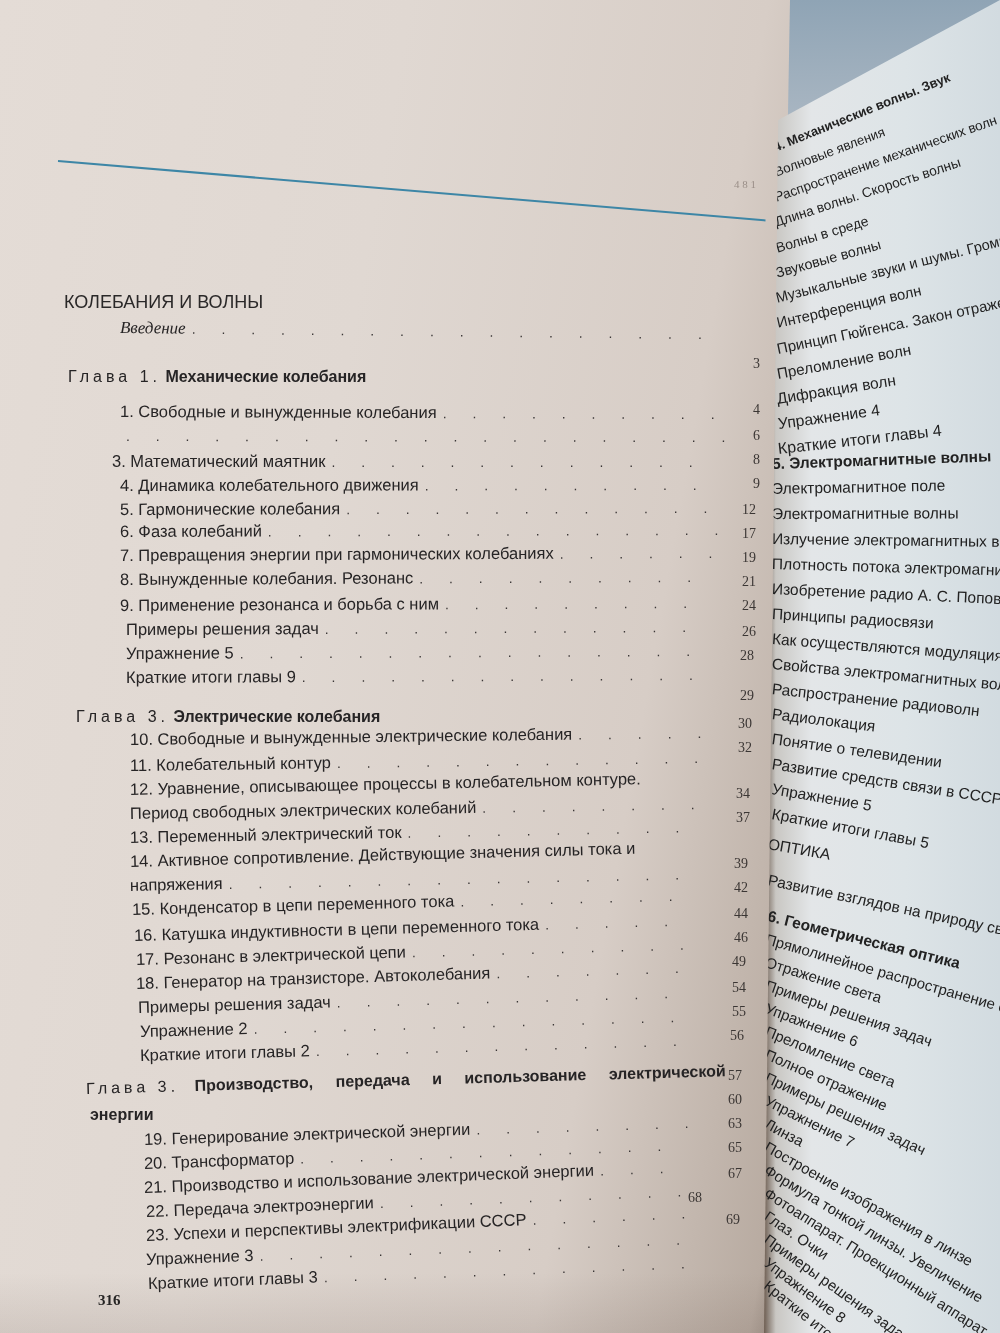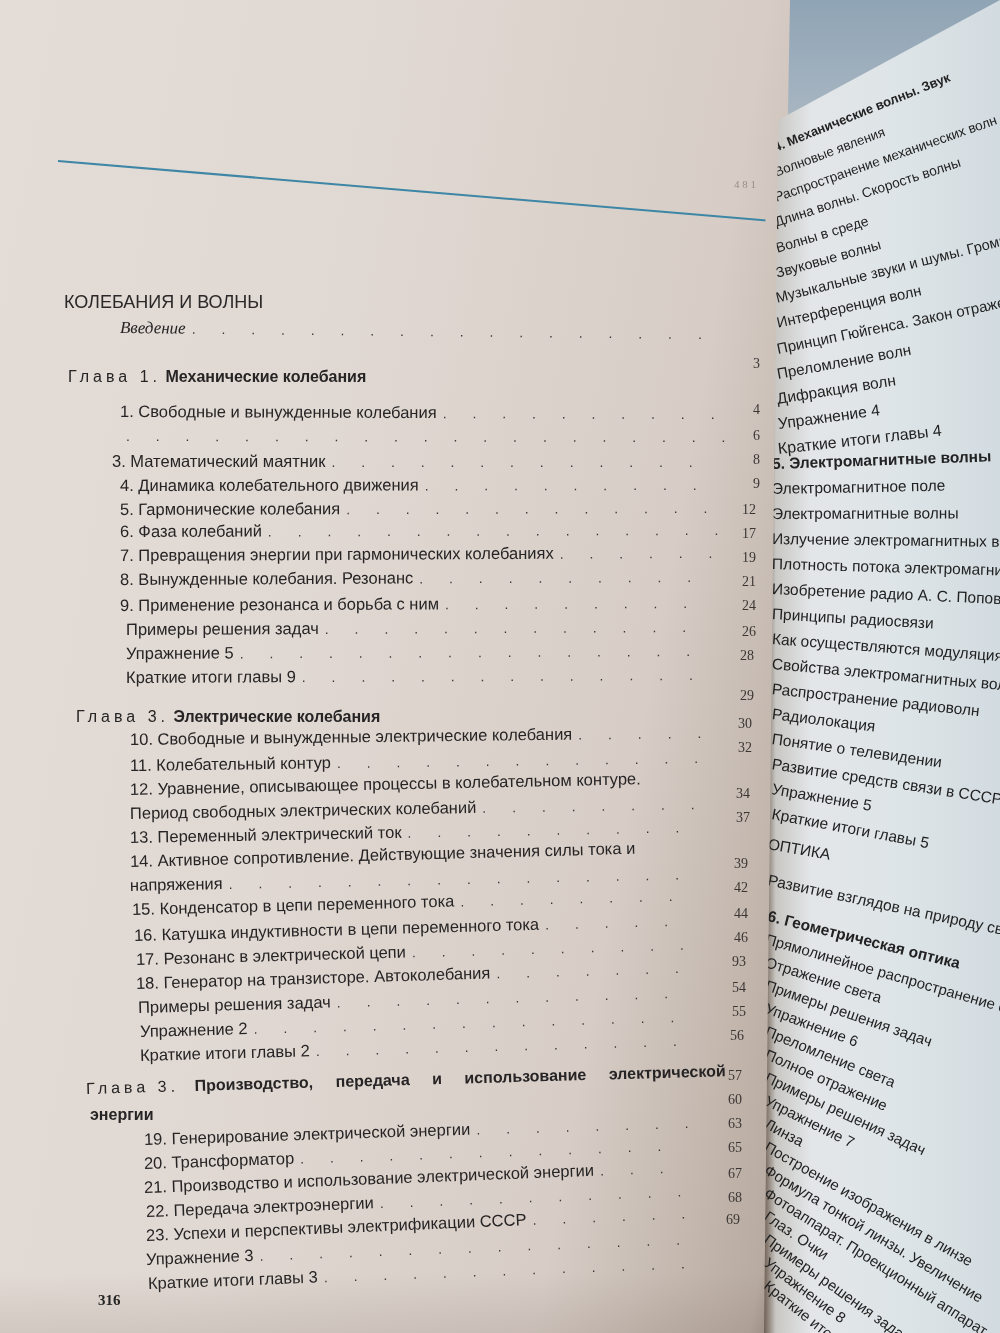--- a/index.html
+++ b/index.html
@@ -251,30 +251,30 @@
       <div class="pnum" style="left: 724px; top: 648px;">28</div>
       <div class="pnum" style="left: 724px; top: 688px;">29</div>
       <div class="pnum" style="left: 722px; top: 716px;">30</div>
       <div class="pnum" style="left: 722px; top: 740px;">32</div>
       <div class="pnum" style="left: 720px; top: 786px;">34</div>
       <div class="pnum" style="left: 720px; top: 810px;">37</div>
       <div class="pnum" style="left: 718px; top: 856px;">39</div>
       <div class="pnum" style="left: 718px; top: 880px;">42</div>
       <div class="pnum" style="left: 718px; top: 906px;">44</div>
       <div class="pnum" style="left: 718px; top: 930px;">46</div>
-      <div class="pnum" style="left: 716px; top: 954px;">93</div>
+      <div class="pnum" style="left: 716px; top: 954px;">49</div>
       <div class="pnum" style="left: 716px; top: 980px;">54</div>
       <div class="pnum" style="left: 716px; top: 1004px;">55</div>
       <div class="pnum" style="left: 714px; top: 1028px;">56</div>
       <div class="pnum" style="left: 712px; top: 1068px;">57</div>
       <div class="pnum" style="left: 712px; top: 1092px;">60</div>
       <div class="pnum" style="left: 712px; top: 1116px;">63</div>
       <div class="pnum" style="left: 712px; top: 1140px;">65</div>
       <div class="pnum" style="left: 712px; top: 1166px;">67</div>
-      <div class="pnum" style="left: 712px; top: 1190px;">68</div>
+      <div class="pnum" style="left: 672px; top: 1190px;">68</div>
       <div class="pnum" style="left: 710px; top: 1212px;">69</div>
     </div>
 
   <div class="folio">316</div>
   <div class="shade-bottom"></div>
 </div>
 
 <div class="right-page">
   <div id="right-lines">
       <div class="r-line bold" style="left: 10.4px; top: 140px; font-size: 13px; transform: rotate(-22deg);">4. Механические волны. Звук</div>

